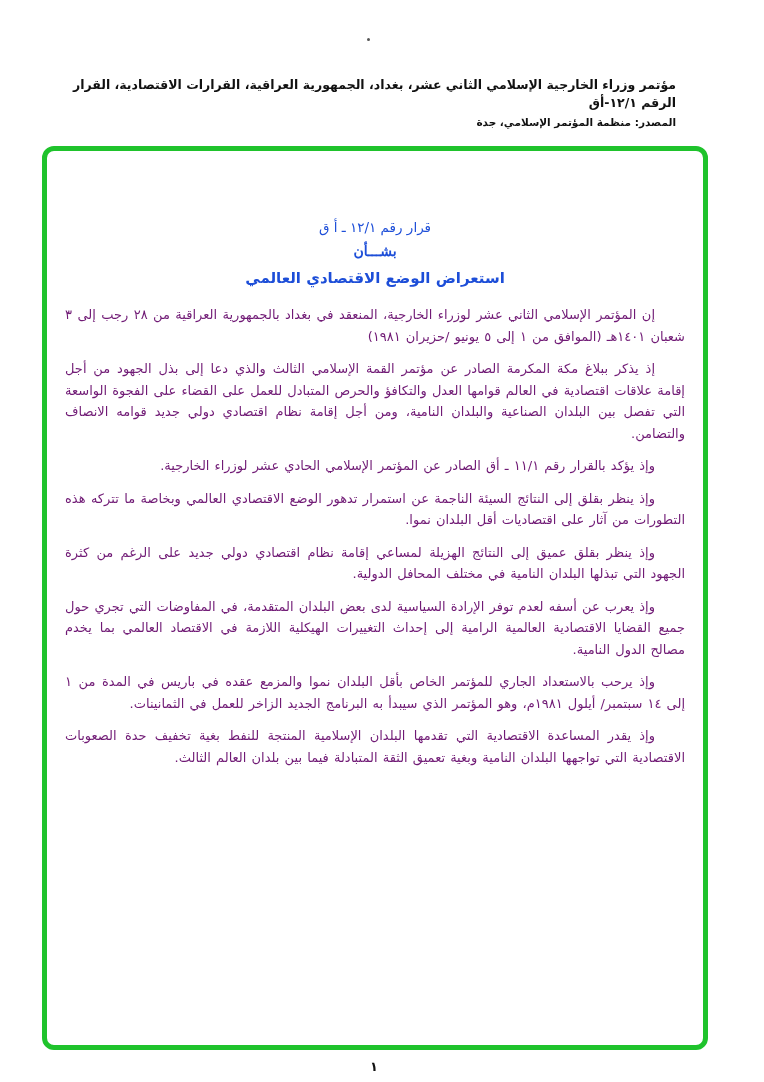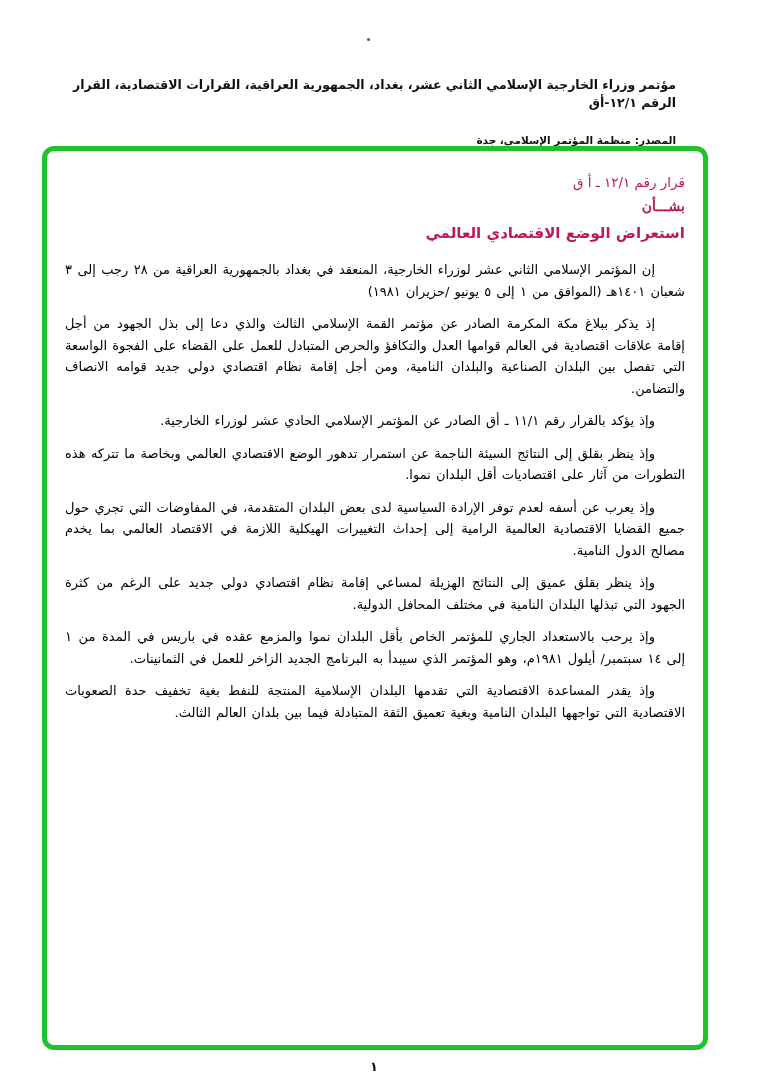--- a/index.html
+++ b/index.html
@@ -39,39 +39,41 @@
   .doc-header .line1 {
     font-size: 12.5px;
     font-weight: bold;
     letter-spacing: 0;
     line-height: 18px;
   }
   .doc-header .line2 {
     font-size: 10.5px;
     font-weight: bold;
     line-height: 16px;
-    margin-top: 20px;
+    margin-top: 2px;
   }
   .green-box {
     position: absolute;
     top: 146px;
     left: 42px;
     right: 40px;
     bottom: 32px;
     border: 5px solid #1fc32c;
     border-radius: 12px;
     box-sizing: border-box;
     padding: 20px 18px 12px 18px;
     background: #ffffff;
     overflow: hidden;
   }
   .title-block {
+    text-align: center;
     direction: rtl;
-    color: #be185d;
+    color: #1d4ed8;
     margin-bottom: 14px;
+    margin-top: 45px;
   }
   .title-line1 {
     font-size: 13.5px;
     line-height: 22px;
   }
   .title-line2 {
     font-size: 14px;
     font-weight: bold;
     line-height: 24px;
     margin-top: 2px;
@@ -86,21 +88,21 @@
   }
   .body-text {
     direction: rtl;
   }
   .body-text p {
     margin: 0 0 11px 0;
     font-size: 13px;
     line-height: 21.5px;
     text-align: justify;
     text-indent: 30px;
-    color: #000000;
+    color: #701a75;
     word-spacing: 1px;
   }
   .page-number {
     position: absolute;
     bottom: 8px;
     left: 0;
     right: 0;
     text-align: center;
     font-size: 13px;
     font-weight: bold;
@@ -125,22 +127,22 @@
       <div class="title-line1">قرار رقم ١٢/١ ـ أ ق</div>
       <div class="title-line2">بشـــأن</div>
       <div class="title-line3">استعراض الوضع الاقتصادي العالمي</div>
     </div>
 
     <div class="body-text">
       <p>إن المؤتمر الإسلامي الثاني عشر لوزراء الخارجية، المنعقد في بغداد بالجمهورية العراقية من ٢٨ رجب إلى ٣ شعبان ١٤٠١هـ (الموافق من ١ إلى ٥ يونيو /حزيران ١٩٨١)</p>
       <p>إذ يذكر ببلاغ مكة المكرمة الصادر عن مؤتمر القمة الإسلامي الثالث والذي دعا إلى بذل الجهود من أجل إقامة علاقات اقتصادية في العالم قوامها العدل والتكافؤ والحرص المتبادل للعمل على القضاء على الفجوة الواسعة التي تفصل بين البلدان الصناعية والبلدان النامية، ومن أجل إقامة نظام اقتصادي دولي جديد قوامه الانصاف والتضامن.</p>
       <p>وإذ يؤكد بالقرار رقم ١١/١ ـ أق الصادر عن المؤتمر الإسلامي الحادي عشر لوزراء الخارجية.</p>
       <p>وإذ ينظر بقلق إلى النتائج السيئة الناجمة عن استمرار تدهور الوضع الاقتصادي العالمي وبخاصة ما تتركه هذه التطورات من آثار على اقتصاديات أقل البلدان نموا.</p>
+      <p>وإذ ينظر بقلق عميق إلى النتائج الهزيلة لمساعي إقامة نظام اقتصادي دولي جديد على الرغم من كثرة الجهود التي تبذلها البلدان النامية في مختلف المحافل الدولية.</p>
       <p>وإذ يعرب عن أسفه لعدم توفر الإرادة السياسية لدى بعض البلدان المتقدمة، في المفاوضات التي تجري حول جميع القضايا الاقتصادية العالمية الرامية إلى إحداث التغييرات الهيكلية اللازمة في الاقتصاد العالمي بما يخدم مصالح الدول النامية.</p>
-      <p>وإذ ينظر بقلق عميق إلى النتائج الهزيلة لمساعي إقامة نظام اقتصادي دولي جديد على الرغم من كثرة الجهود التي تبذلها البلدان النامية في مختلف المحافل الدولية.</p>
       <p>وإذ يرحب بالاستعداد الجاري للمؤتمر الخاص بأقل البلدان نموا والمزمع عقده في باريس في المدة من ١ إلى ١٤ سبتمبر/ أيلول ١٩٨١م، وهو المؤتمر الذي سيبدأ به البرنامج الجديد الزاخر للعمل في الثمانينات.</p>
       <p>وإذ يقدر المساعدة الاقتصادية التي تقدمها البلدان الإسلامية المنتجة للنفط بغية تخفيف حدة الصعوبات الاقتصادية التي تواجهها البلدان النامية وبغية تعميق الثقة المتبادلة فيما بين بلدان العالم الثالث.</p>
     </div>
 
   </div>
 
   <div class="page-number">١</div>
 
 </div>
 

